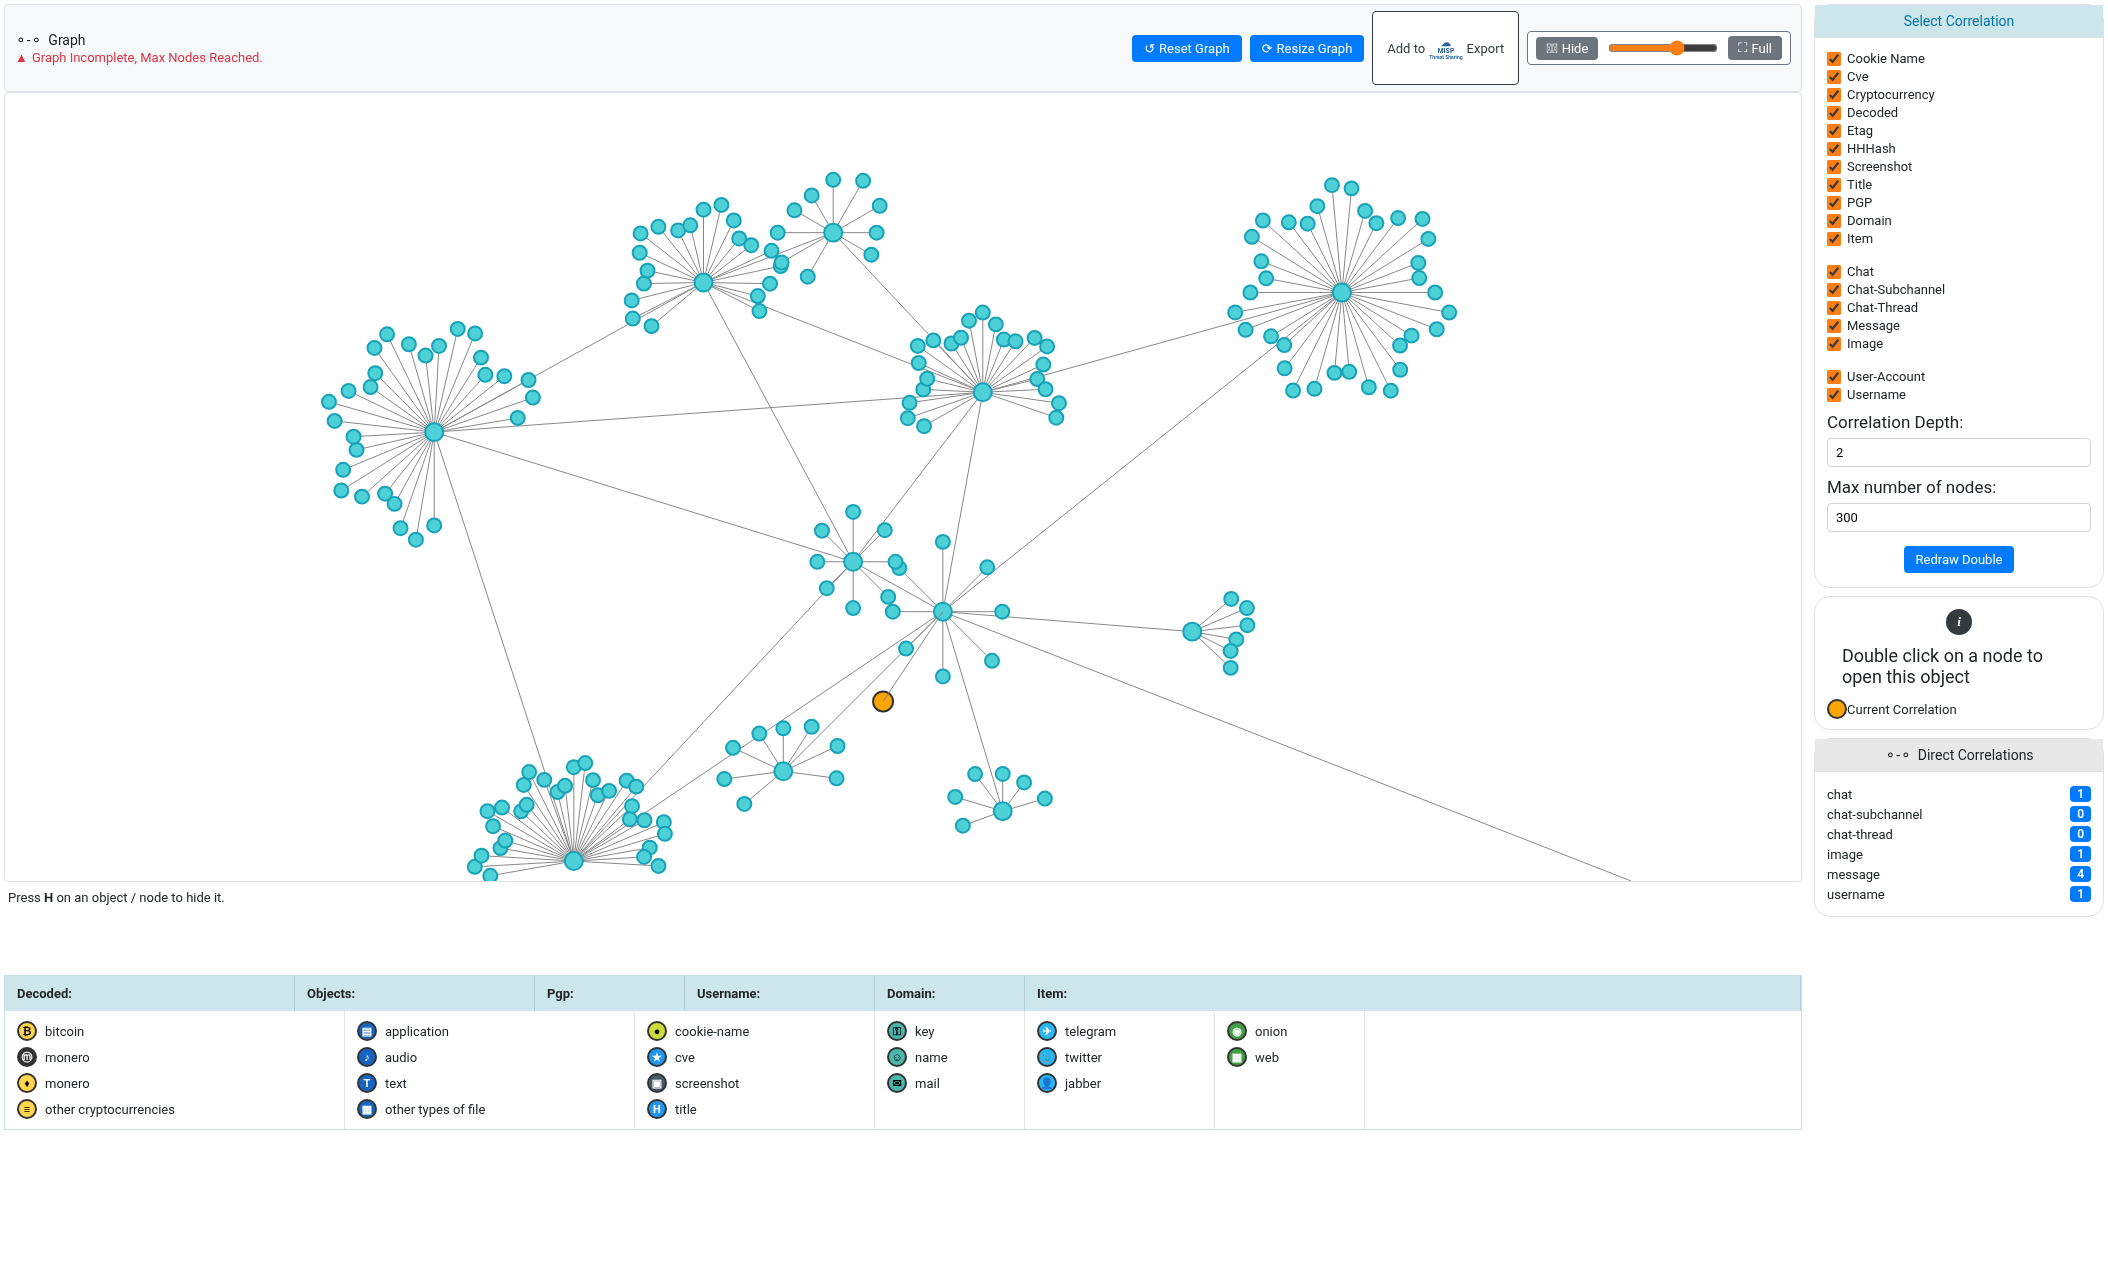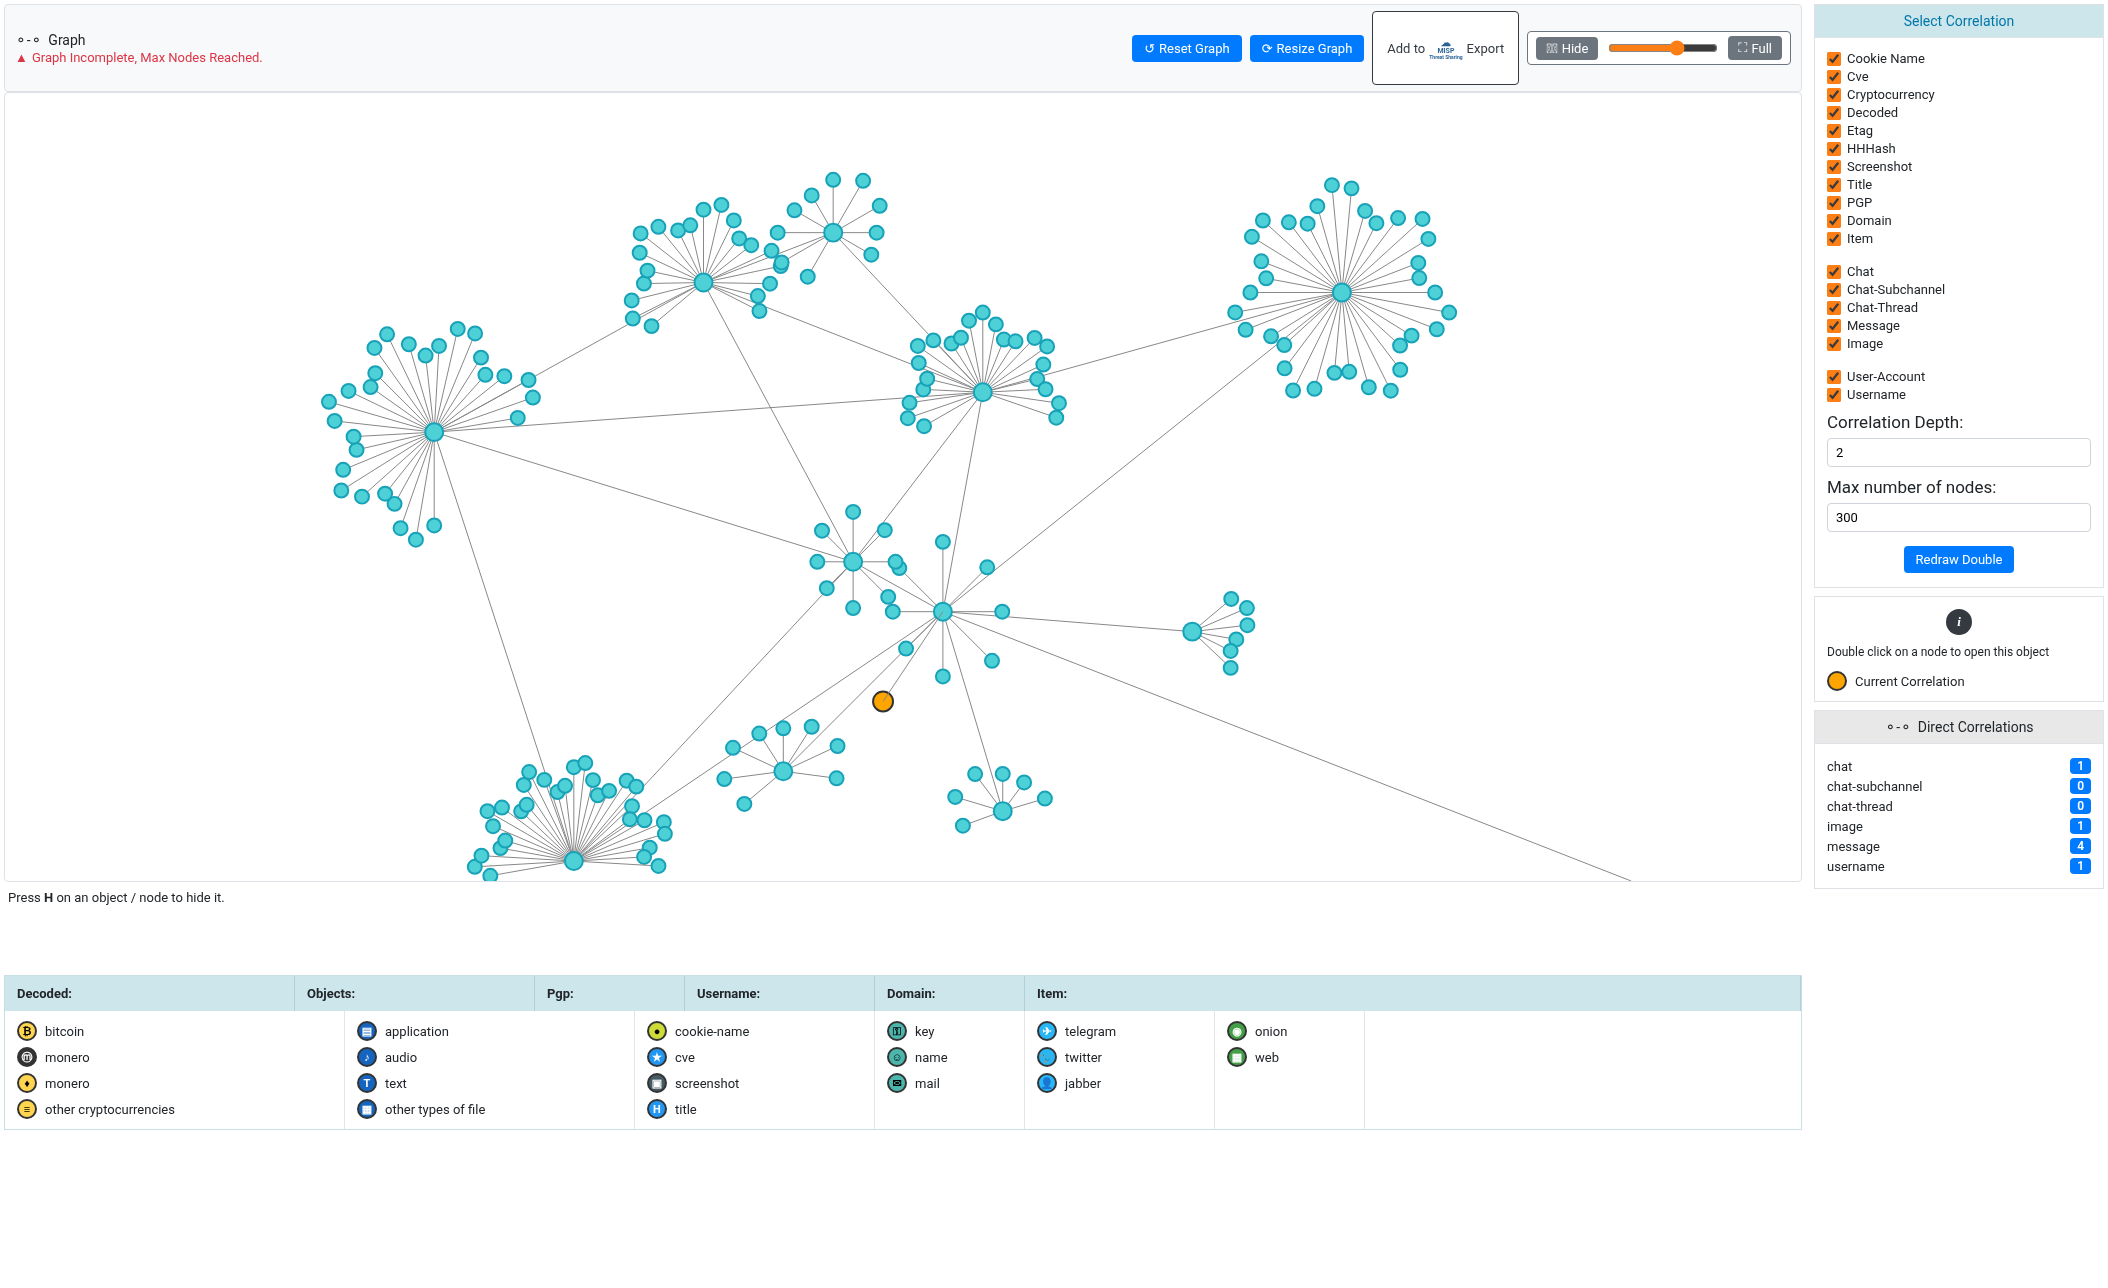--- a/index.html
+++ b/index.html
@@ -22,32 +22,32 @@
 .hint{padding:8px 4px;font-size:13px}
 .legend-table{margin-top:62px;border:1px solid #c8dfe6}
 .legend-header{display:flex;background:#cde6ec;font-weight:700;font-size:13px}
 .legend-header>div{padding:10px 12px;border-right:1px solid #b0cfd8}
 .legend-body{display:flex}
 .legend-body>div{padding:10px 12px;border-right:1px solid #e5e5e5}
 .legend-col{display:flex;flex-direction:column;gap:6px}
 .li{display:flex;align-items:center;gap:8px}
 .ic{width:20px;height:20px;border-radius:50%;display:inline-flex;align-items:center;justify-content:center;font-size:11px;font-weight:700;border:2px solid #333;flex-shrink:0}
 .col-w1{width:340px}.col-w2{width:290px}.col-w3{width:240px}.col-w4{width:150px}.col-w5{width:190px}.col-w6{width:150px}.col-w7{flex:1}
-.panel{border:1px solid #dee2e6;border-radius:0;background:#fff}
+.panel{border:1px solid #dee2e6;border-radius:16px;background:#fff}
 .panel-title{background:#cde6ec;color:#0077aa;text-align:center;padding:8px;font-size:14px;border-bottom:1px solid #dee2e6}
 .panel-body{padding:10px 12px}
 .chk{display:flex;align-items:center;gap:6px;margin:3px 0;font-size:13px}
 .chk input{accent-color:#fd7e14;width:14px;height:14px}
 .sep{height:12px}
 .form-label{font-size:17px;margin:10px 0 6px}
 .form-input{width:100%;padding:6px 8px;border:1px solid #ced4da;border-radius:4px;font-size:13px}
 .redraw{display:block;margin:14px auto 4px}
 .info-icon{width:26px;height:26px;border-radius:50%;background:#343a40;color:#fff;display:flex;align-items:center;justify-content:center;margin:10px auto;font-weight:700;font-style:italic;font-family:serif}
-.info-text{font-size:12px;margin:6px 0 12px}
-.curr-corr{display:flex;align-items:center;gap:8px;font-size:13px}
+.info-text{font-size:18px;margin:6px 15px 12px}
+.curr-corr{display:flex;align-items:center;font-size:13px}
 .orange-dot{width:20px;height:20px;border-radius:50%;background:#ffa500;border:2px solid #333}
 .dc-title{background:#e8e8e8;text-align:center;padding:8px;font-size:14px;border-bottom:1px solid #dee2e6;display:flex;align-items:center;justify-content:center;gap:6px}
 .dc-row{display:flex;justify-content:space-between;align-items:center;margin:4px 0;font-size:13px}
 .badge{background:#007bff;color:#fff;border-radius:4px;padding:1px 7px;font-size:12px;font-weight:600}
 svg.graph-svg{width:100%;height:100%}
 .cluster-node{fill:#4dd0d6;stroke:#17a2b8;stroke-width:2}
 .cluster-hub{fill:#4dd0d6;stroke:#17a2b8;stroke-width:2}
 .center-node{fill:#ffa500;stroke:#333;stroke-width:2}
 .edge{stroke:#888;stroke-width:1}
 .misp-icon{height:20px;display:inline-flex;flex-direction:column;align-items:center;font-size:7px;color:#2a6496;font-weight:700;line-height:1}

